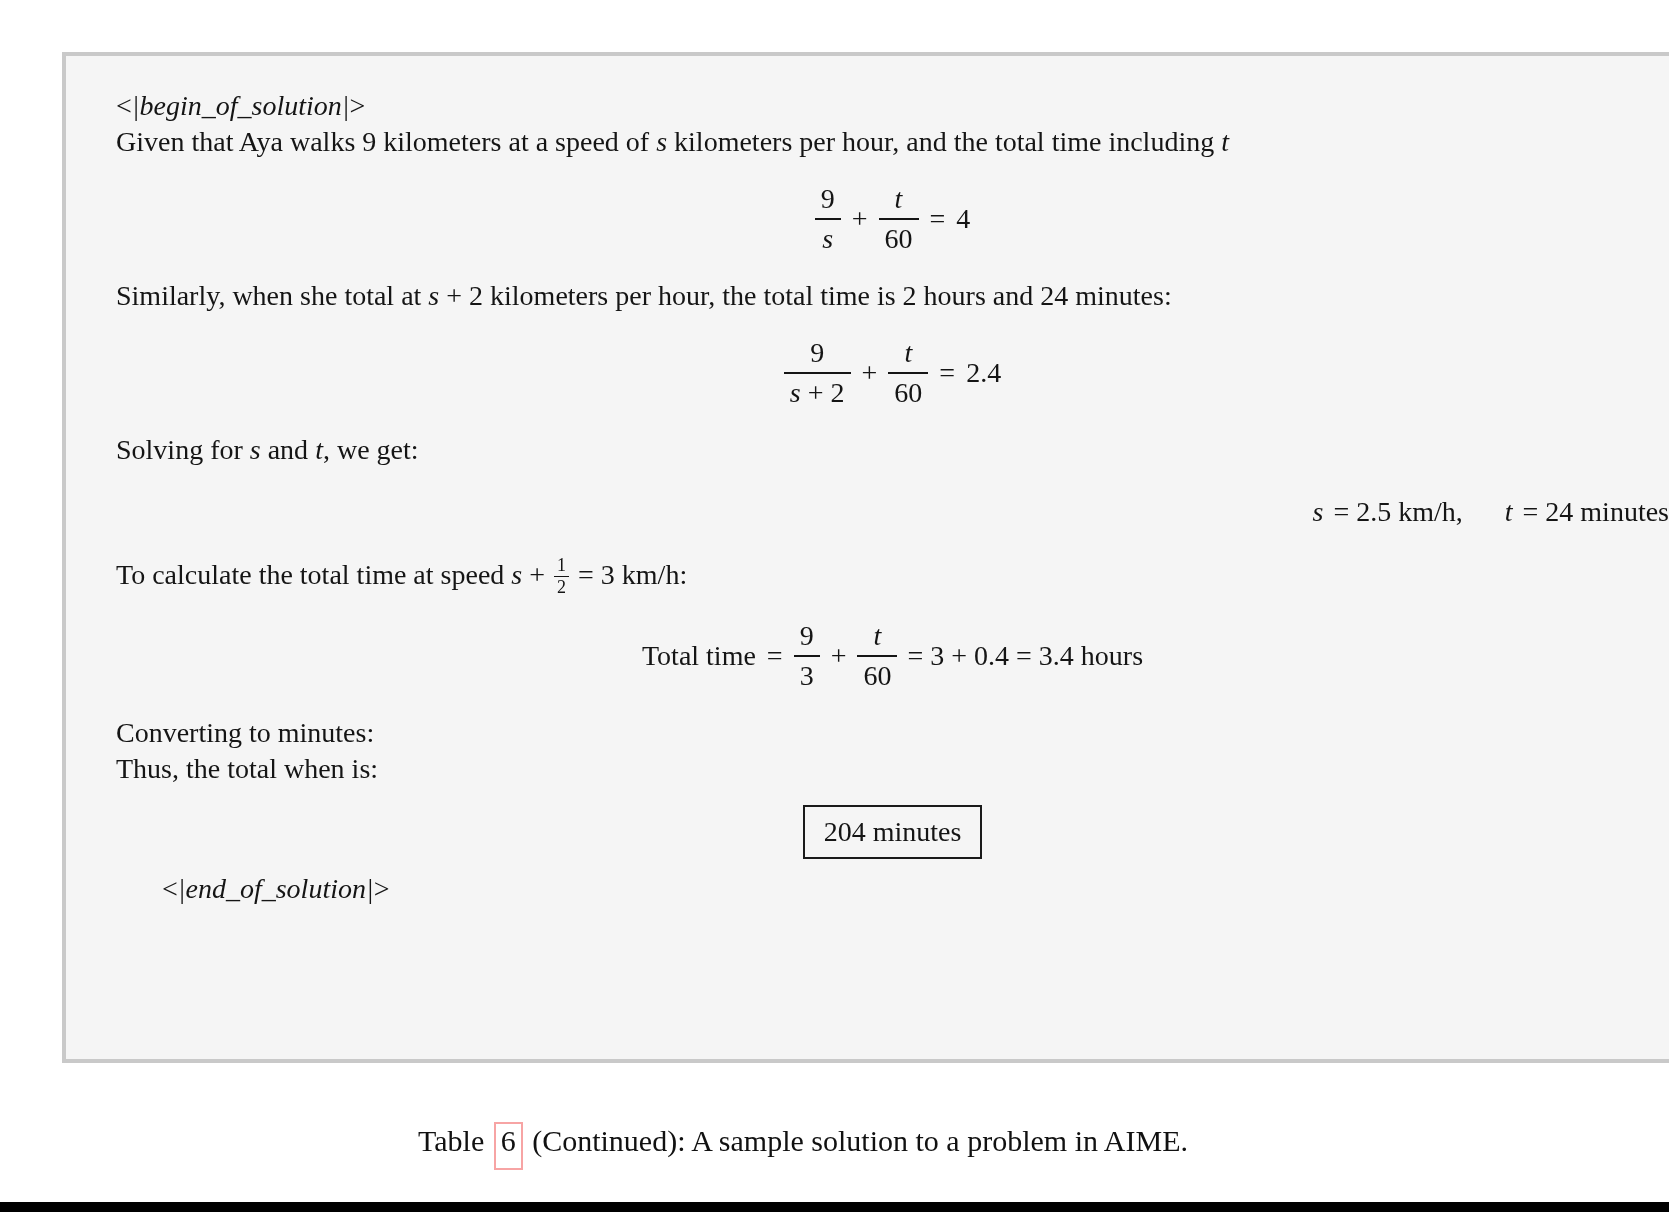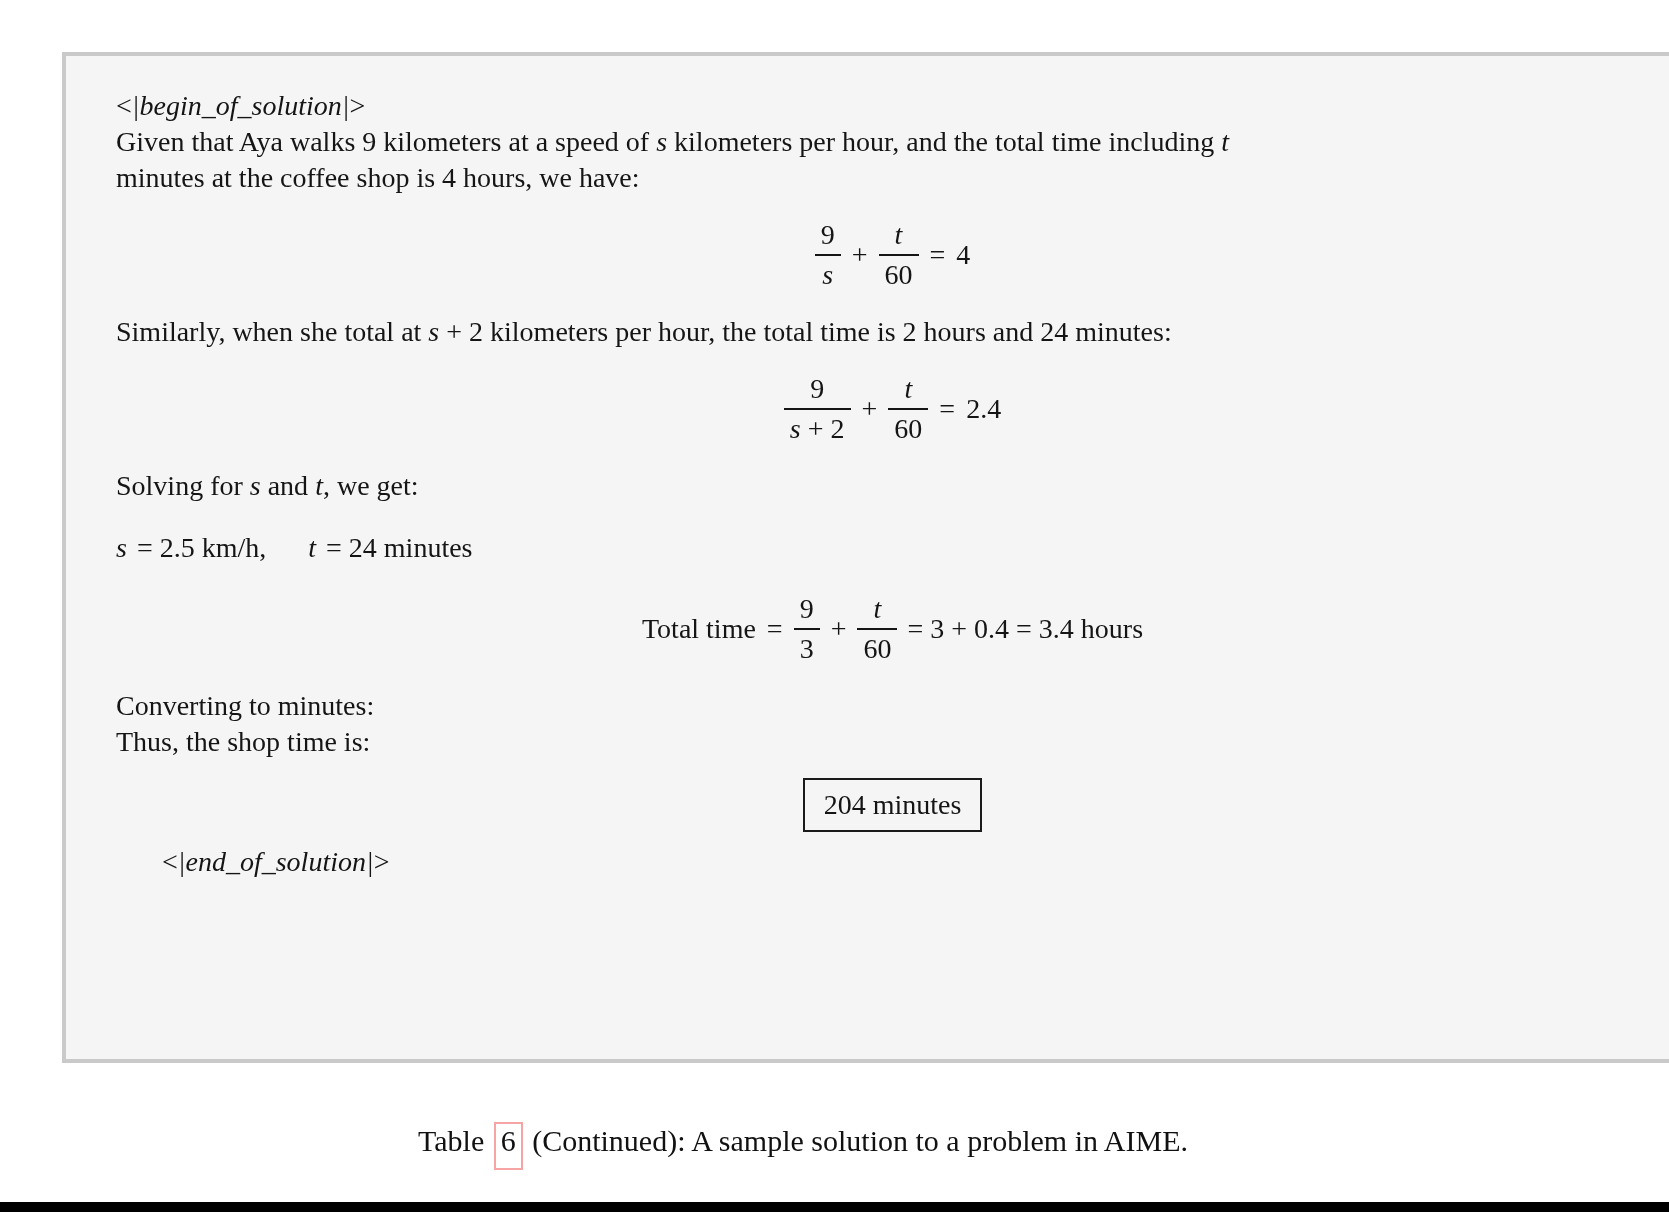--- a/index.html
+++ b/index.html
@@ -30,21 +30,21 @@
   .v  { font-style: italic; }
 
   
   .eq {
     display: flex;
     justify-content: center;
     align-items: center;
     margin: 22px 0;
   }
   .eq-plain {
-    text-align: left;
+    text-align: right;
     margin: 26px 0;
   }
   .mo  { padding: 0 11px; }           
   .mrel-left { margin-left: 10px; }
   .qspace { display: inline-block; width: 42px; }
 
   
   .frac { display: inline-block; text-align: center; vertical-align: middle; line-height: 34px; }
   .frac .fn { display: block; padding: 0 6px 2px; border-bottom: 2.5px solid #151515; }
   .frac .fd { display: block; padding: 2px 6px 0; }
@@ -94,21 +94,20 @@
 <body>
 
 <div class="solution-box">
 
   <div class="para">
     <span>&lt;</span><span class="it">|begin_of_solution|</span><span>&gt;</span>
   </div>
 
   <div class="para">
     <span>Given that Aya walks 9 kilometers at a speed of </span><span class="v">s</span><span> kilometers per hour, and the total time including </span><span class="v">t</span><br>
-    <span>minutes at the coffee shop is 4 hours, we have:</span>
   </div>
 
   <div class="eq">
     <span class="frac">
       <span class="fn">9</span>
       <span class="fd v">s</span>
     </span>
     <span class="mo">+</span>
     <span class="frac">
       <span class="fn v">t</span>
@@ -137,20 +136,23 @@
   </div>
 
   <div class="para">
     <span>Solving for </span><span class="v">s</span><span> and </span><span class="v">t</span><span>, we get:</span>
   </div>
 
   <div class="eq-plain">
     <span class="v">s</span><span class="mrel-left">= 2.5 km/h,</span><span class="qspace"></span><span class="v">t</span><span class="mrel-left">= 24 minutes</span>
   </div>
 
+  <div class="para">
+    <span>To calculate the total time at speed </span><span class="v">s</span><span> + </span><span class="sfrac"><span class="sn">1</span><span class="sd">2</span></span><span> = 3 km/h:</span>
+  </div>
 
   <div class="eq">
     <span>Total time</span>
     <span class="mo">=</span>
     <span class="frac">
       <span class="fn">9</span>
       <span class="fd">3</span>
     </span>
     <span class="mo">+</span>
     <span class="frac">
@@ -159,21 +161,21 @@
     </span>
     <span class="mrel-left">= 3 + 0.4 = 3.4 hours</span>
   </div>
 
   <div class="para">
     <span>Converting to minutes:</span>
   </div>
 
 
   <div class="para">
-    <span>Thus, the shop time is:</span>
+    <span>Thus, the total when is:</span>
   </div>
 
   <div class="answer-row">
     <span class="answer-box">204 minutes</span>
   </div>
 
   <div class="para end-token">
     <span>&lt;</span><span class="it">|end_of_solution|</span><span>&gt;</span>
   </div>
 

